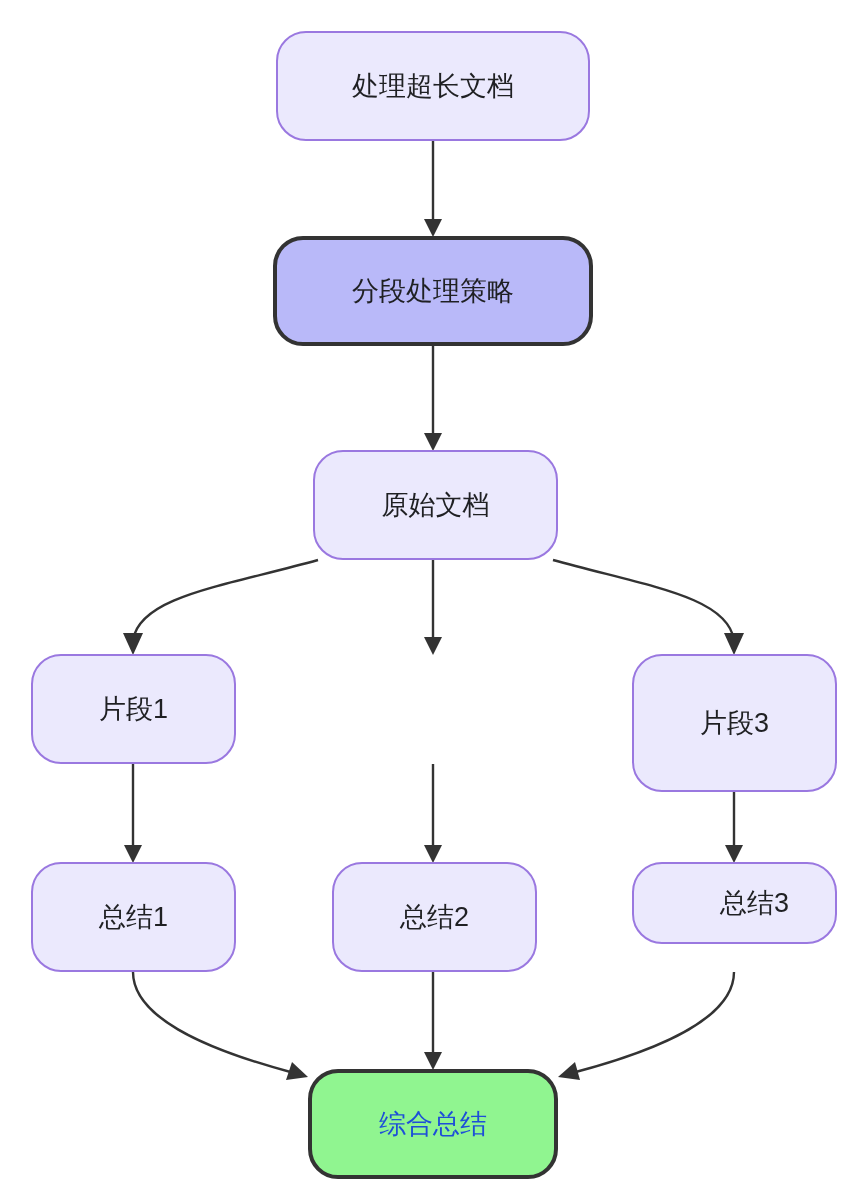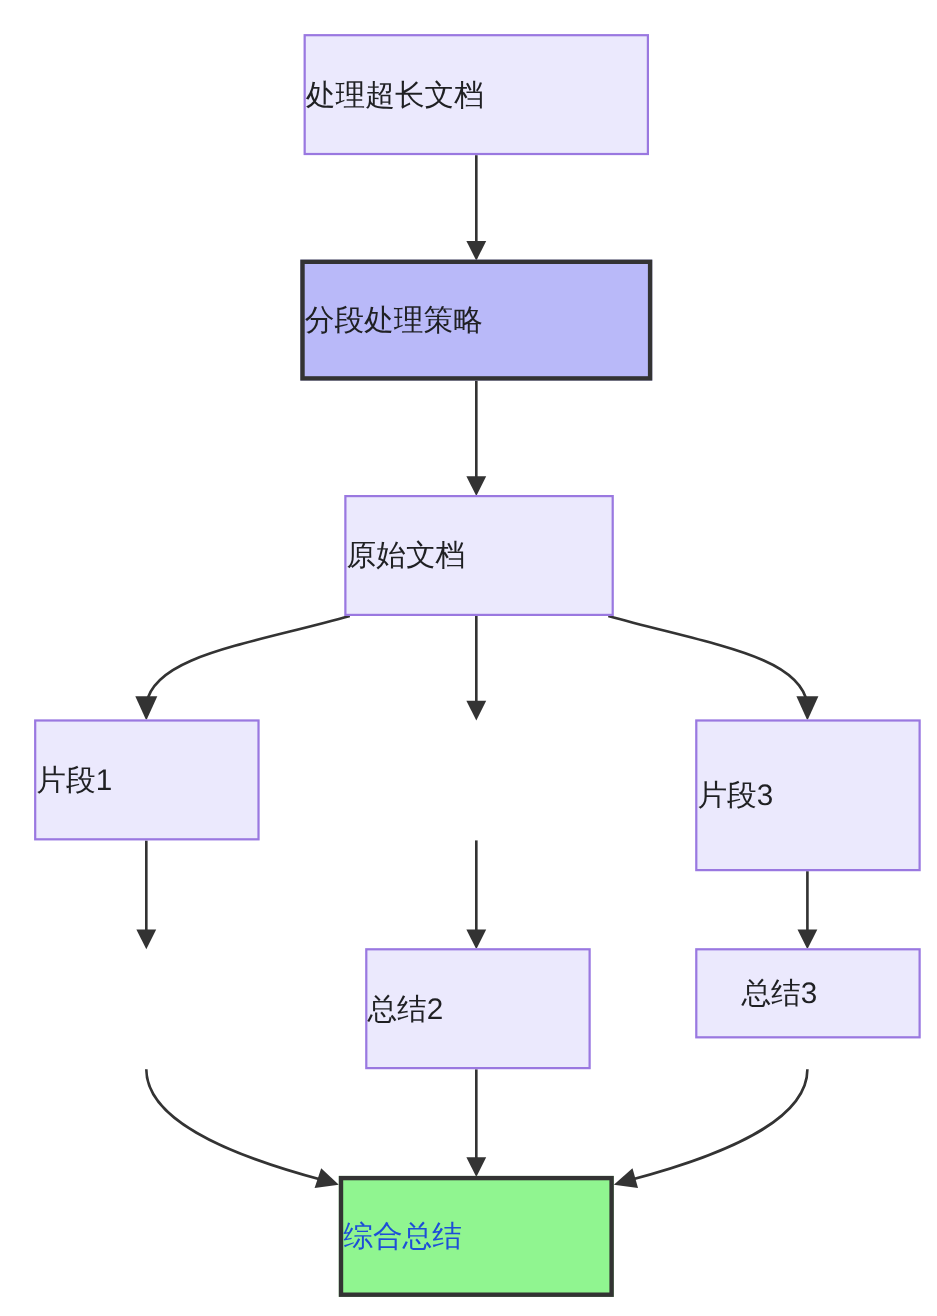--- a/index.html
+++ b/index.html
@@ -24,22 +24,24 @@
     top: 0;
     width: 852px;
     height: 1196px;
     pointer-events: none;
   }
   .node {
     position: absolute;
     box-sizing: border-box;
     display: flex;
     align-items: center;
+    justify-content: center;
     text-align: center;
     line-height: 1.2;
+    border-radius: 30px;
   }
   .node-label {
     display: block;
     white-space: nowrap;
   }
   
   .style-plain {
     background: #ebe9fd;
     border: 2px solid #9a78e0;
     color: #1f2023;
@@ -144,20 +146,23 @@
 
   <div class="node style-plain" style="left:31px; top:654px; width:205px; height:110px;">
     <span class="node-label">片段1</span>
   </div>
 
 
   <div class="node style-plain" style="left:632px; top:654px; width:205px; height:138px;">
     <span class="node-label">片段3</span>
   </div>
 
+  <div class="node style-plain" style="left:31px; top:862px; width:205px; height:110px;">
+    <span class="node-label">总结1</span>
+  </div>
 
   <div class="node style-plain" style="left:332px; top:862px; width:205px; height:110px;">
     <span class="node-label">总结2</span>
   </div>
 
   <div class="node style-plain" style="left:632px; top:862px; width:205px; height:82px;padding-left:40px;">
     <span class="node-label">总结3</span>
   </div>
 
   <div class="node style-result" style="left:308px; top:1069px; width:250px; height:110px;">

